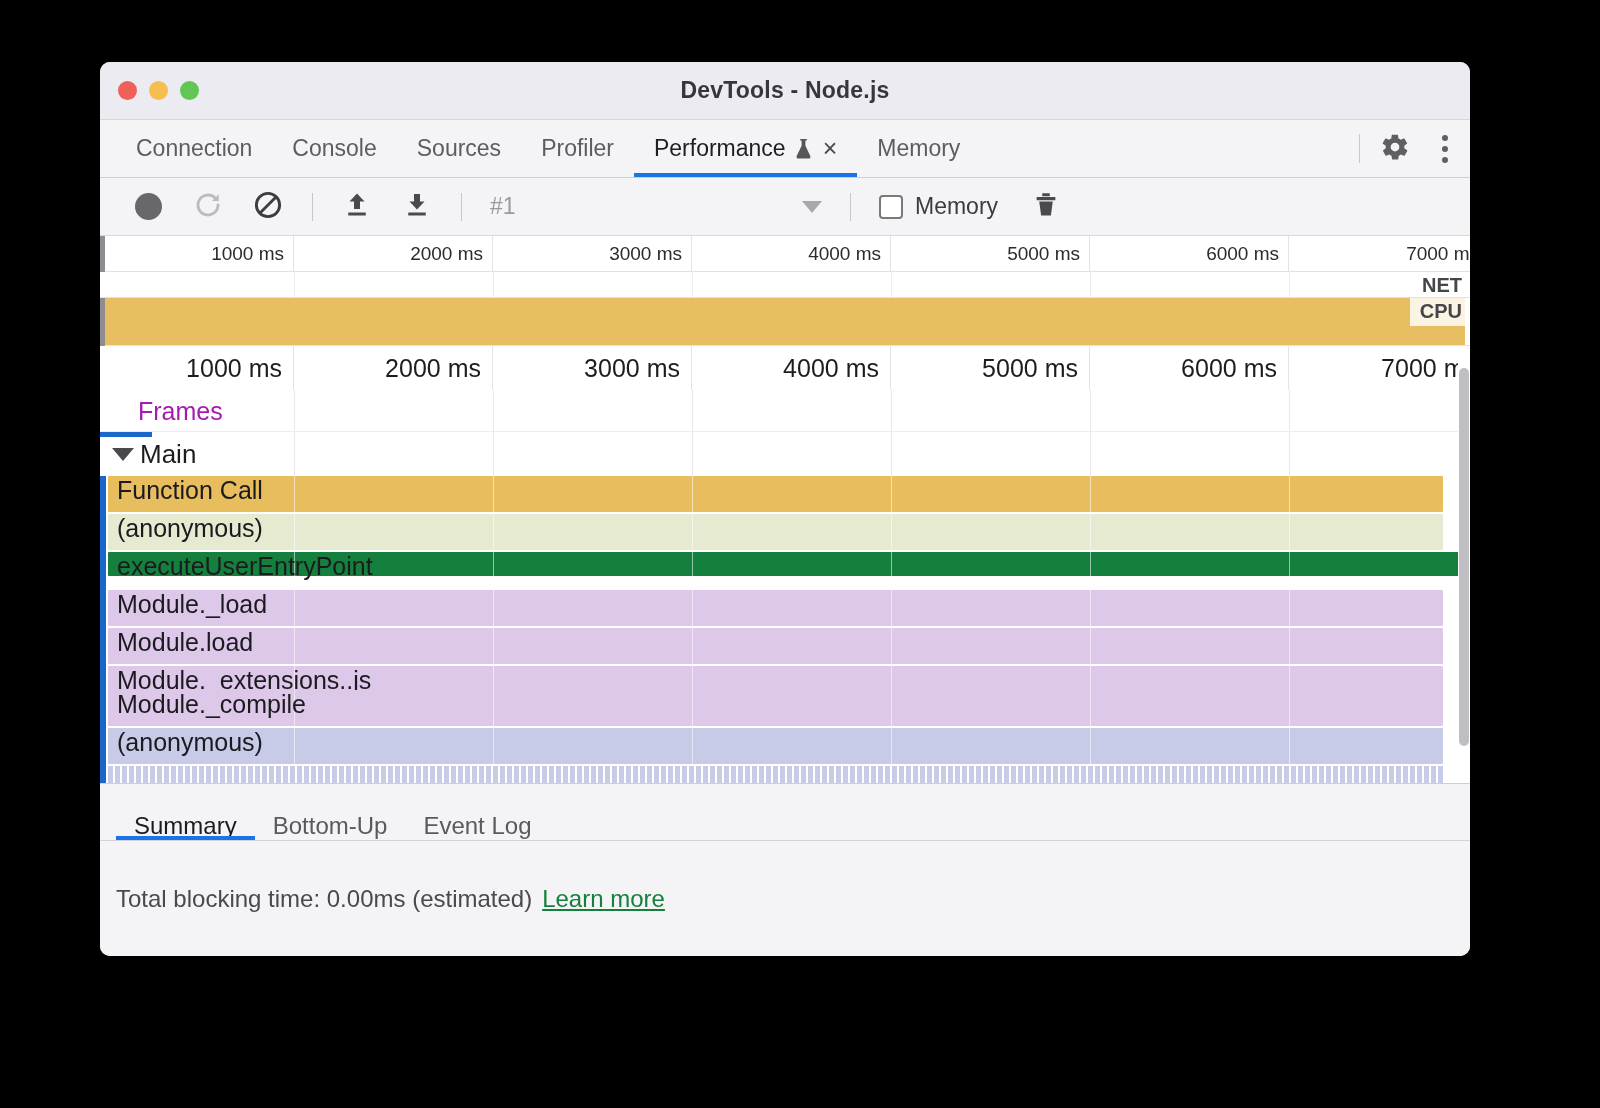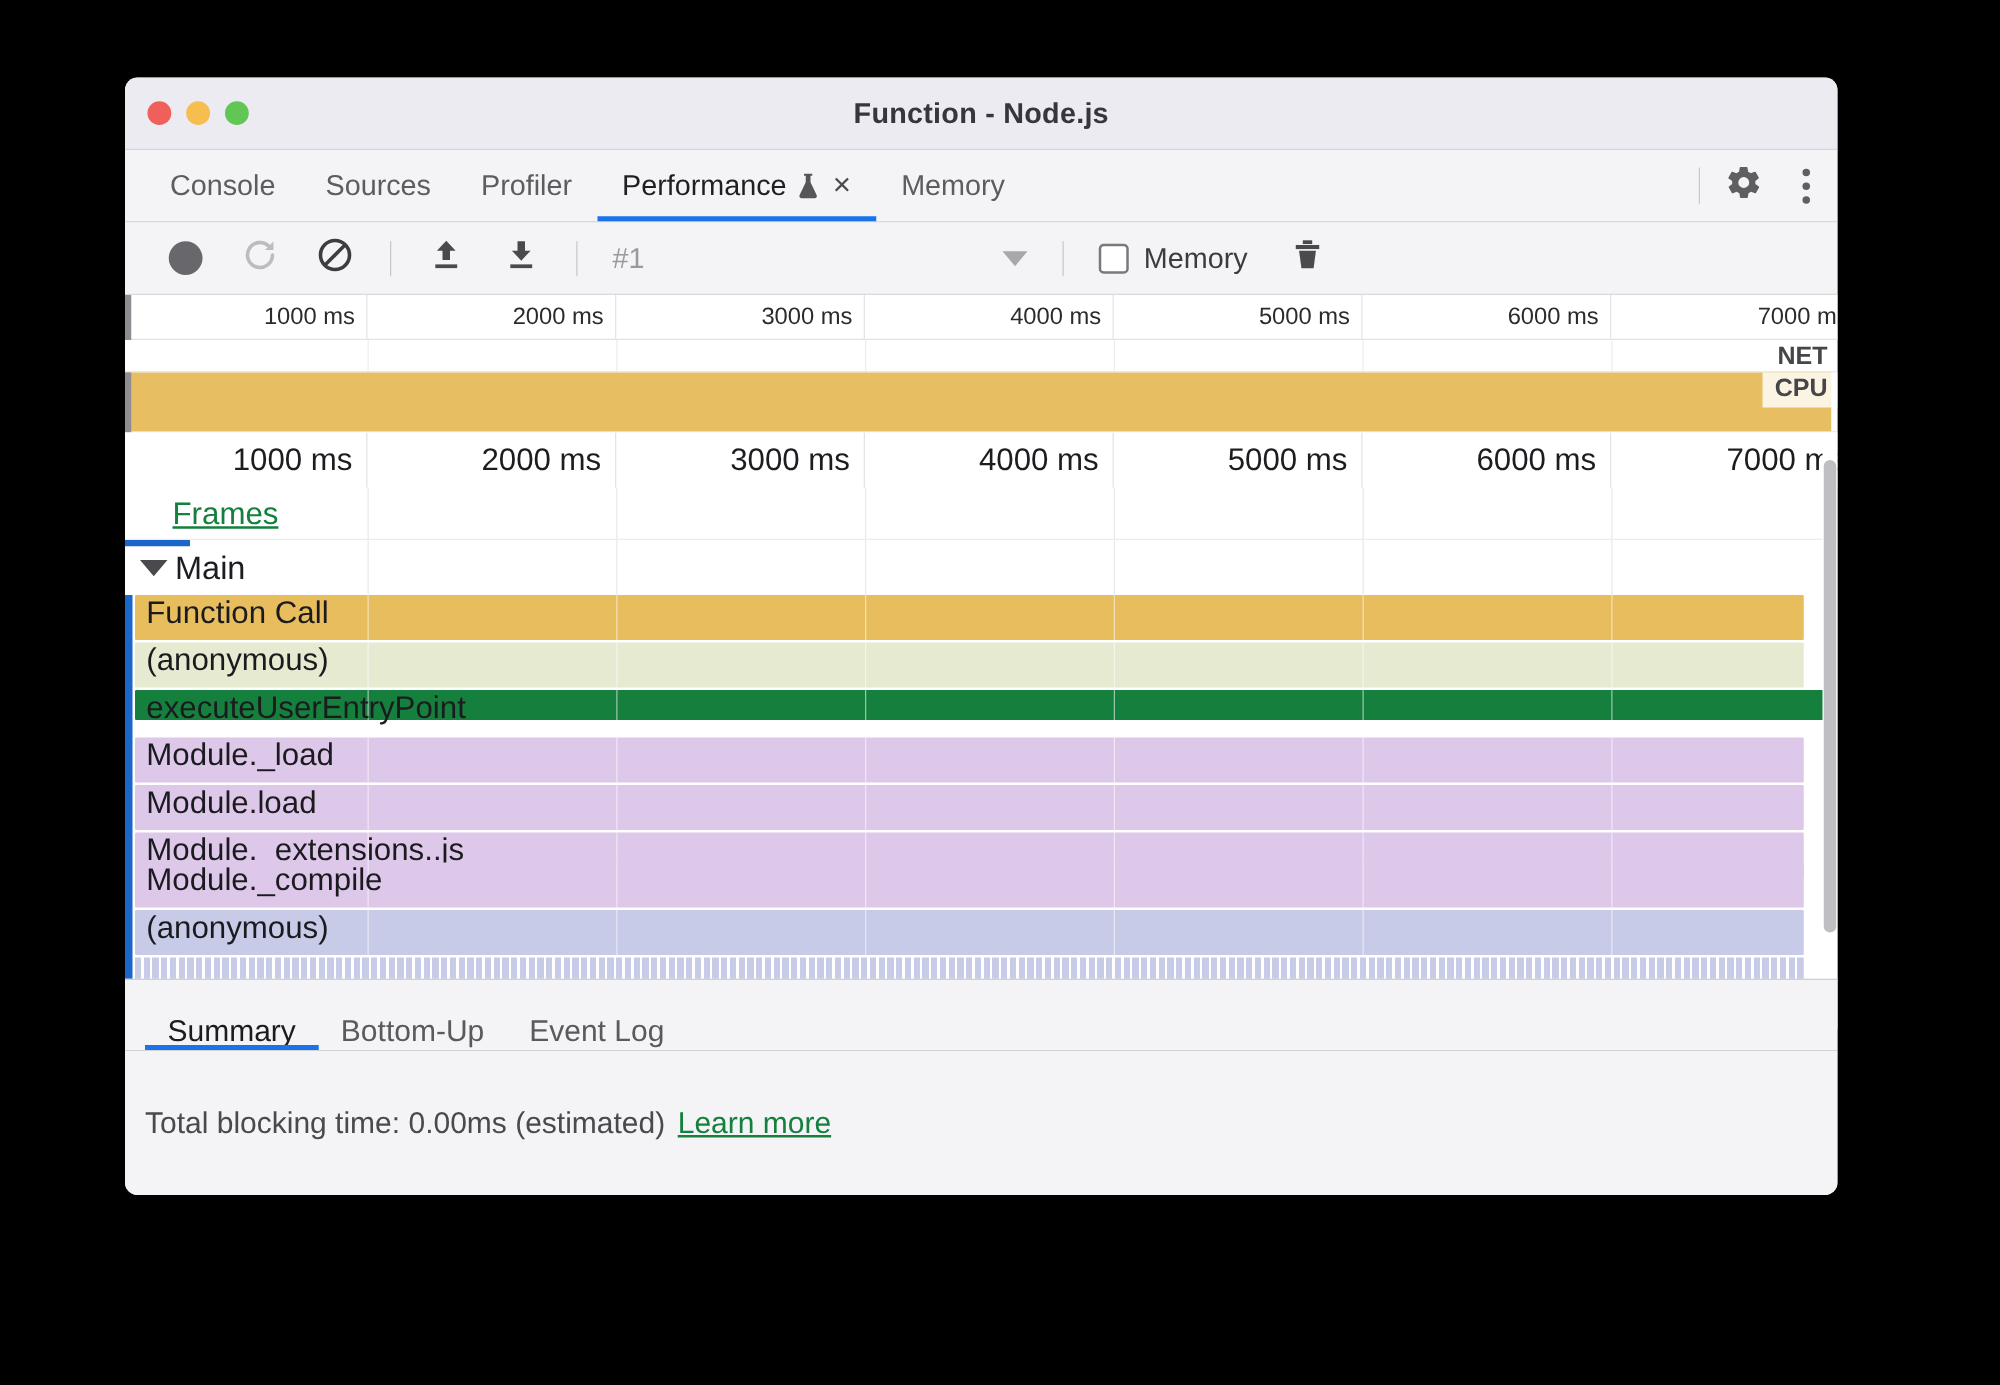--- a/index.html
+++ b/index.html
@@ -172,21 +172,21 @@
   .main-ruler .seg span {
     font-size: 25px; color: #1d1d21;
     padding-right: 11px; line-height: 44px;
   }
   .frames-row {
     position: relative; height: 42px;
     border-bottom: 1px solid #ececee;
   }
   .frames-row .lbl {
     position: absolute; left: 38px; top: 0; line-height: 42px;
-    font-size: 25px; color: #15803d; text-decoration: underline;
+    font-size: 25px; color: #a21caf;
   }
   .vgrid-col {
     position: absolute; top: 0; bottom: 0;
     border-right: 1px solid #e9e9eb;
   }
   .group-head {
     position: relative; height: 44px;
   }
   .group-head .tri {
     position: absolute; left: 12px; top: 16px;
@@ -266,24 +266,27 @@
 <body>
 
 <div class="window">
 
   <div class="titlebar">
     <div class="traffic">
       <span class="light red"></span>
       <span class="light yellow"></span>
       <span class="light green"></span>
     </div>
-    <div class="win-title">Function - Node.js</div>
+    <div class="win-title">DevTools - Node.js</div>
   </div>
 
   <div class="tabstrip">
+    <div class="tab">
+      <span>Connection</span>
+    </div>
     <div class="tab">
       <span>Console</span>
     </div>
     <div class="tab">
       <span>Sources</span>
     </div>
     <div class="tab">
       <span>Profiler</span>
     </div>
     <div class="tab active">

